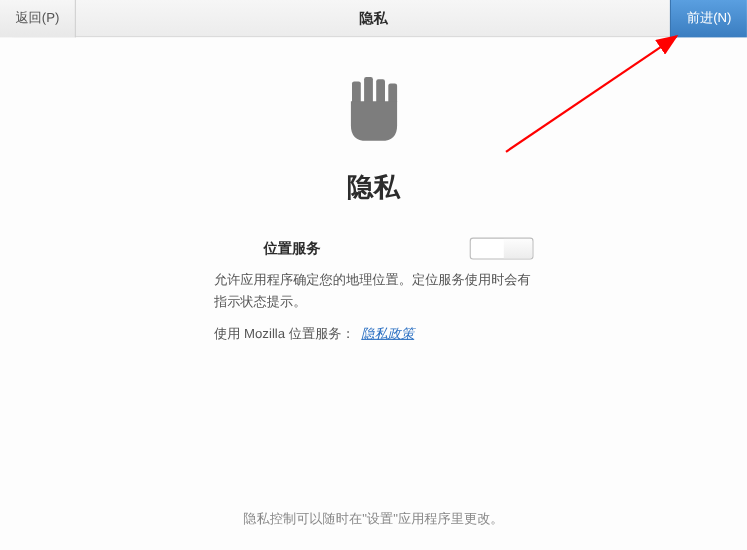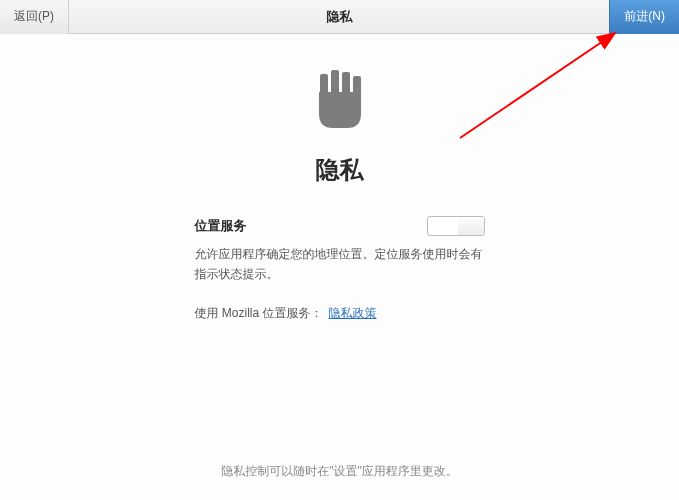--- a/index.html
+++ b/index.html
@@ -81,20 +81,21 @@
     .row {
       display: flex;
       justify-content: space-between;
       align-items: center;
       margin-bottom: 8px;
     }
     .section-label {
       font-size: 13px;
       font-weight: bold;
       color: #2c2c2c;
+      margin-left: 45px;
     }
     .toggle {
       width: 58px;
       height: 20px;
       background: #fff;
       border: 1px solid #bcbcbc;
       border-radius: 3px;
       position: relative;
       display: flex;
       align-items: center;
@@ -115,31 +116,32 @@
     }
     .toggle-knob {
       width: 26px;
       height: 100%;
       background: linear-gradient(to bottom, #fdfdfd, #ececec);
     }
     .description {
       font-size: 12px;
       color: #555;
       line-height: 1.7;
-      margin-bottom: 20px;
+      margin-bottom: 10px;
     }
     .mozilla-line {
       font-size: 12px;
       color: #555;
     }
     .link {
       color: #2a6fc2;
       text-decoration: underline;
       cursor: pointer;
       margin-left: 6px;
+      font-style: italic;
     }
     .footer {
       position: absolute;
       bottom: 20px;
       left: 0;
       right: 0;
       text-align: center;
       font-size: 12px;
       color: #888;
     }

